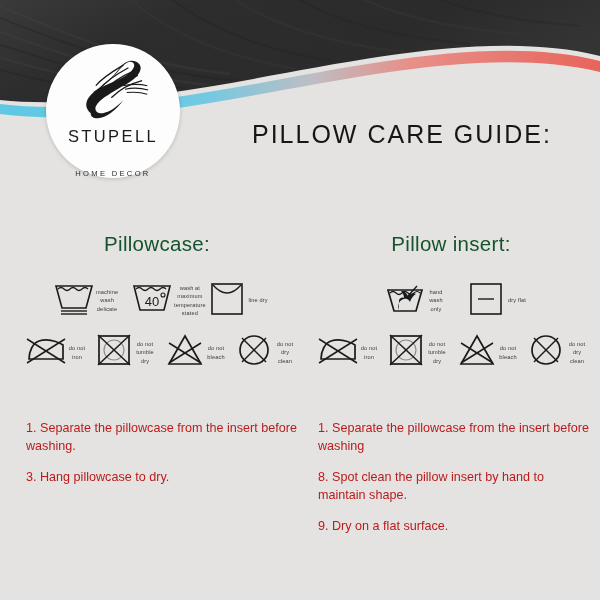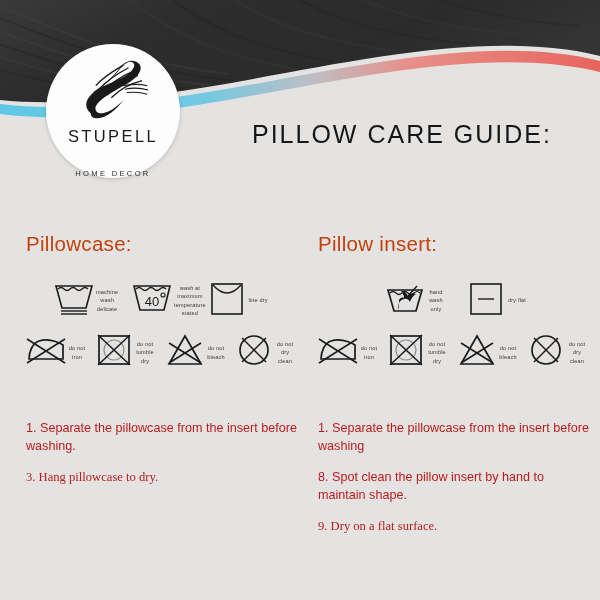--- a/index.html
+++ b/index.html
@@ -77,21 +77,22 @@
     position: absolute;
     top: 232px;
     width: 270px;
   }
   #column-pillowcase { left: 26px; }
   #column-insert     { left: 318px; }
 
   .column-heading {
     font-size: 20.5px;
     letter-spacing: 0.3px;
-    color: #c2410c;
+    color: #14532d;
+    text-align: center;
     margin: 0 0 22px 0;
     font-weight: 400;
   }
   #column-pillowcase .column-heading { padding-right: 8px; }
   #column-insert .column-heading { padding-right: 4px; }
 
   
   .symbol-row {
     display: flex;
     justify-content: center;
@@ -131,21 +132,21 @@
   }
   #instructions-pillowcase { left: 26px; }
   #instructions-insert     { left: 318px; }
 
   .instruction-item {
     font-size: 12.6px;
     line-height: 1.42;
     color: #b91c1c;
     margin-bottom: 13px;
   }
-  .instruction-item:last-child { margin-bottom: 12px; font-family: Liberation Serif, serif; }
+  .instruction-item:last-child { margin-bottom: 12px; }
 </style>
 </head>
 <body>
 
 <div id="header-wave">
   <svg width="600" height="130" viewBox="0 0 600 130" xmlns="http://www.w3.org/2000/svg">
     <defs>
       <linearGradient id="accentGrad" x1="0" y1="0" x2="1" y2="0">
         <stop offset="0%" stop-color="#5ec8e5"></stop>
         <stop offset="34%" stop-color="#72c9e2"></stop>

